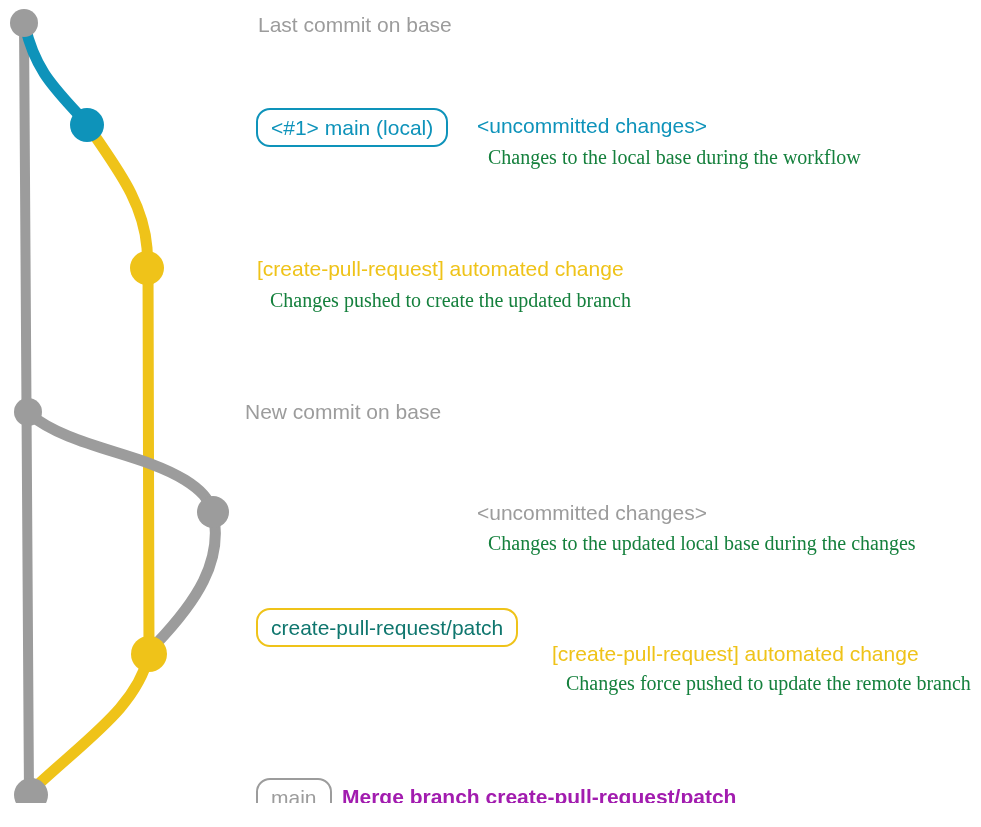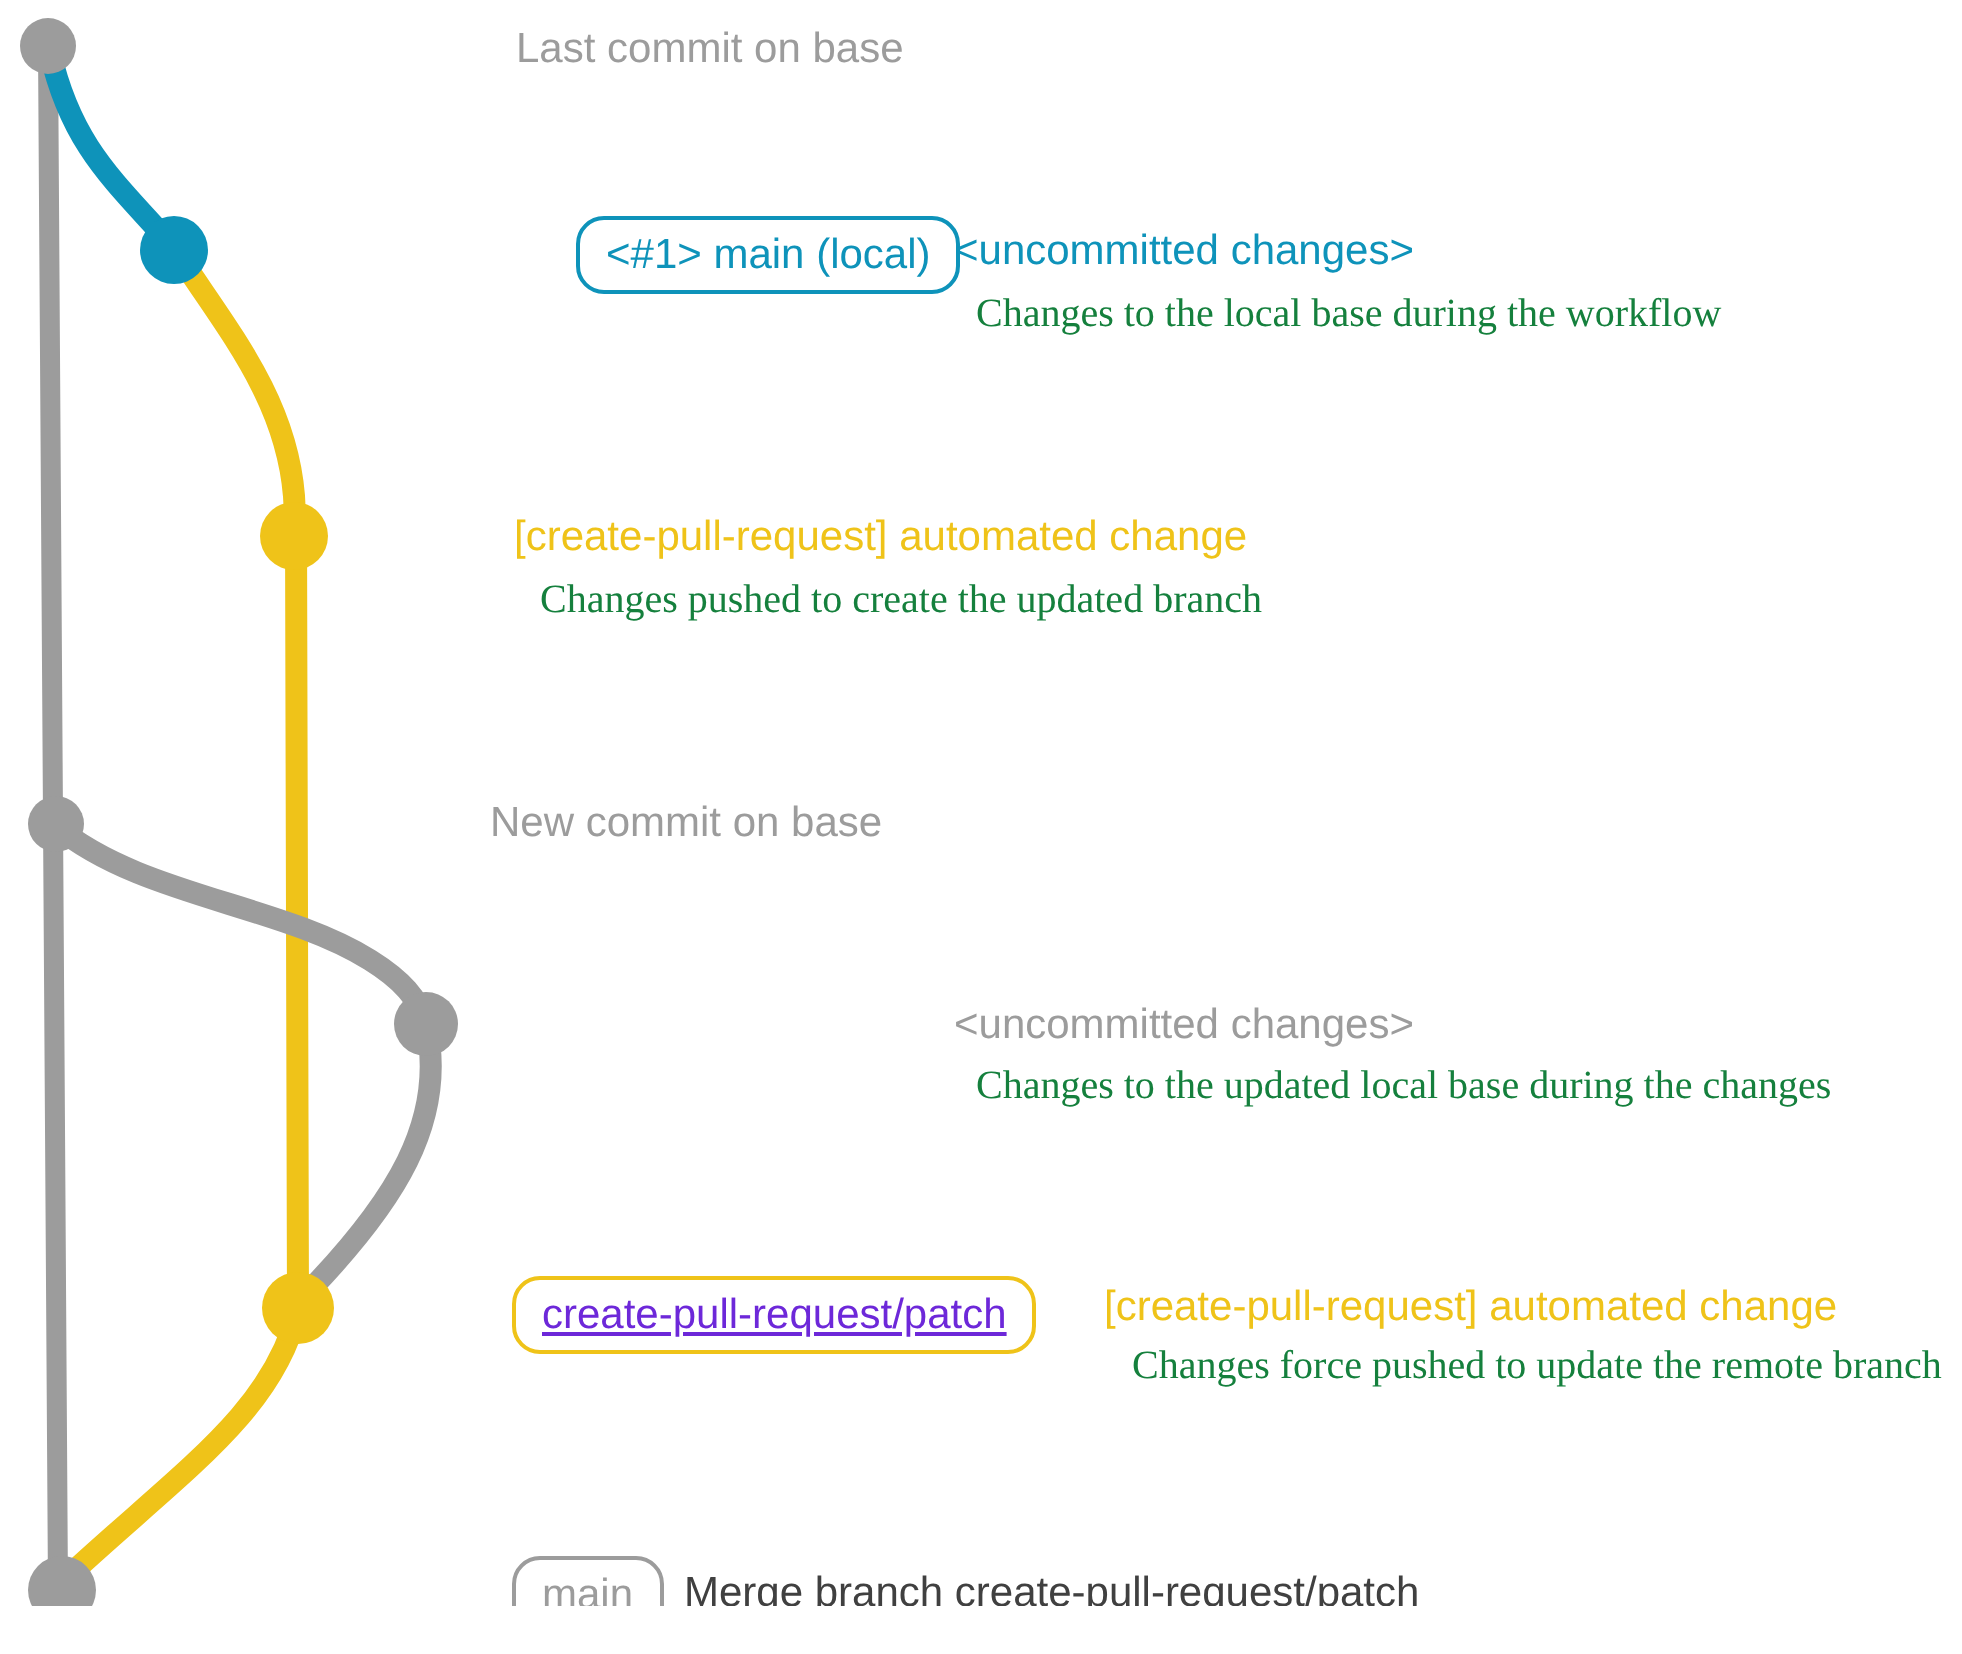--- a/index.html
+++ b/index.html
@@ -74,32 +74,32 @@
     <circle cx="87" cy="125" r="17" fill="#0e93ba"></circle>
     <circle cx="147" cy="268" r="17" fill="#efc319"></circle>
     <circle cx="28" cy="412" r="14" fill="#9c9c9c"></circle>
     <circle cx="213" cy="512" r="16" fill="#9c9c9c"></circle>
     <circle cx="149" cy="654" r="18" fill="#efc319"></circle>
     <circle cx="31" cy="795" r="17" fill="#9c9c9c"></circle>
   </svg>
 
   <div class="heading" style="left: 258px; top: 13px; color: rgb(156, 156, 156); border-color: rgb(156, 156, 156);">Last commit on base</div>
 
-  <div class="badge" style="left: 256px; top: 108px; color: rgb(14, 147, 186); border-color: rgb(14, 147, 186); margin-left: 32px;">&lt;#1&gt; main (local)</div>
+  <div class="badge" style="left: 256px; top: 108px; color: rgb(14, 147, 186); border-color: rgb(14, 147, 186);">&lt;#1&gt; main (local)</div>
   <div class="heading" style="left: 477px; top: 114px; color: rgb(14, 147, 186); border-color: rgb(14, 147, 186);">&lt;uncommitted changes&gt;</div>
   <div class="serif-note" style="left:488px; top:146px;">Changes to the local base during the workflow</div>
 
   <div class="heading" style="left: 257px; top: 257px; color: rgb(239, 195, 25); border-color: rgb(239, 195, 25);">[create-pull-request] automated change</div>
   <div class="serif-note" style="left:270px; top:289px;">Changes pushed to create the updated branch</div>
 
   <div class="heading" style="left: 245px; top: 400px; color: rgb(156, 156, 156); border-color: rgb(156, 156, 156);">New commit on base</div>
 
   <div class="heading" style="left: 477px; top: 501px; color: rgb(156, 156, 156); border-color: rgb(156, 156, 156);">&lt;uncommitted changes&gt;</div>
   <div class="serif-note" style="left:488px; top:532px;">Changes to the updated local base during the changes</div>
 
-  <div class="badge" style="left: 256px; top: 638px; color: #6d28d9; border-color: rgb(239, 195, 25); text-decoration: underline;">create-pull-request/patch</div>
+  <div class="badge" style="left: 256px; top: 608px; color: #0f766e; border-color: rgb(239, 195, 25);">create-pull-request/patch</div>
   <div class="heading" style="left: 552px; top: 642px; color: rgb(239, 195, 25); border-color: rgb(239, 195, 25);">[create-pull-request] automated change</div>
   <div class="serif-note" style="left:566px; top:672px;">Changes force pushed to update the remote branch</div>
 
   <div class="badge" style="left: 256px; top: 778px; color: rgb(156, 156, 156); border-color: rgb(156, 156, 156);">main</div>
-  <div class="heading" style="left: 342px; top: 785px; color: #404040; border-color: rgb(156, 156, 156);">Merge branch create-pull-request/patch</div>
+  <div class="heading" style="left: 342px; top: 785px; color: #a21caf; border-color: rgb(156, 156, 156); font-weight: bold;">Merge branch create-pull-request/patch</div>
 
 </div>
 
 </body></html>

